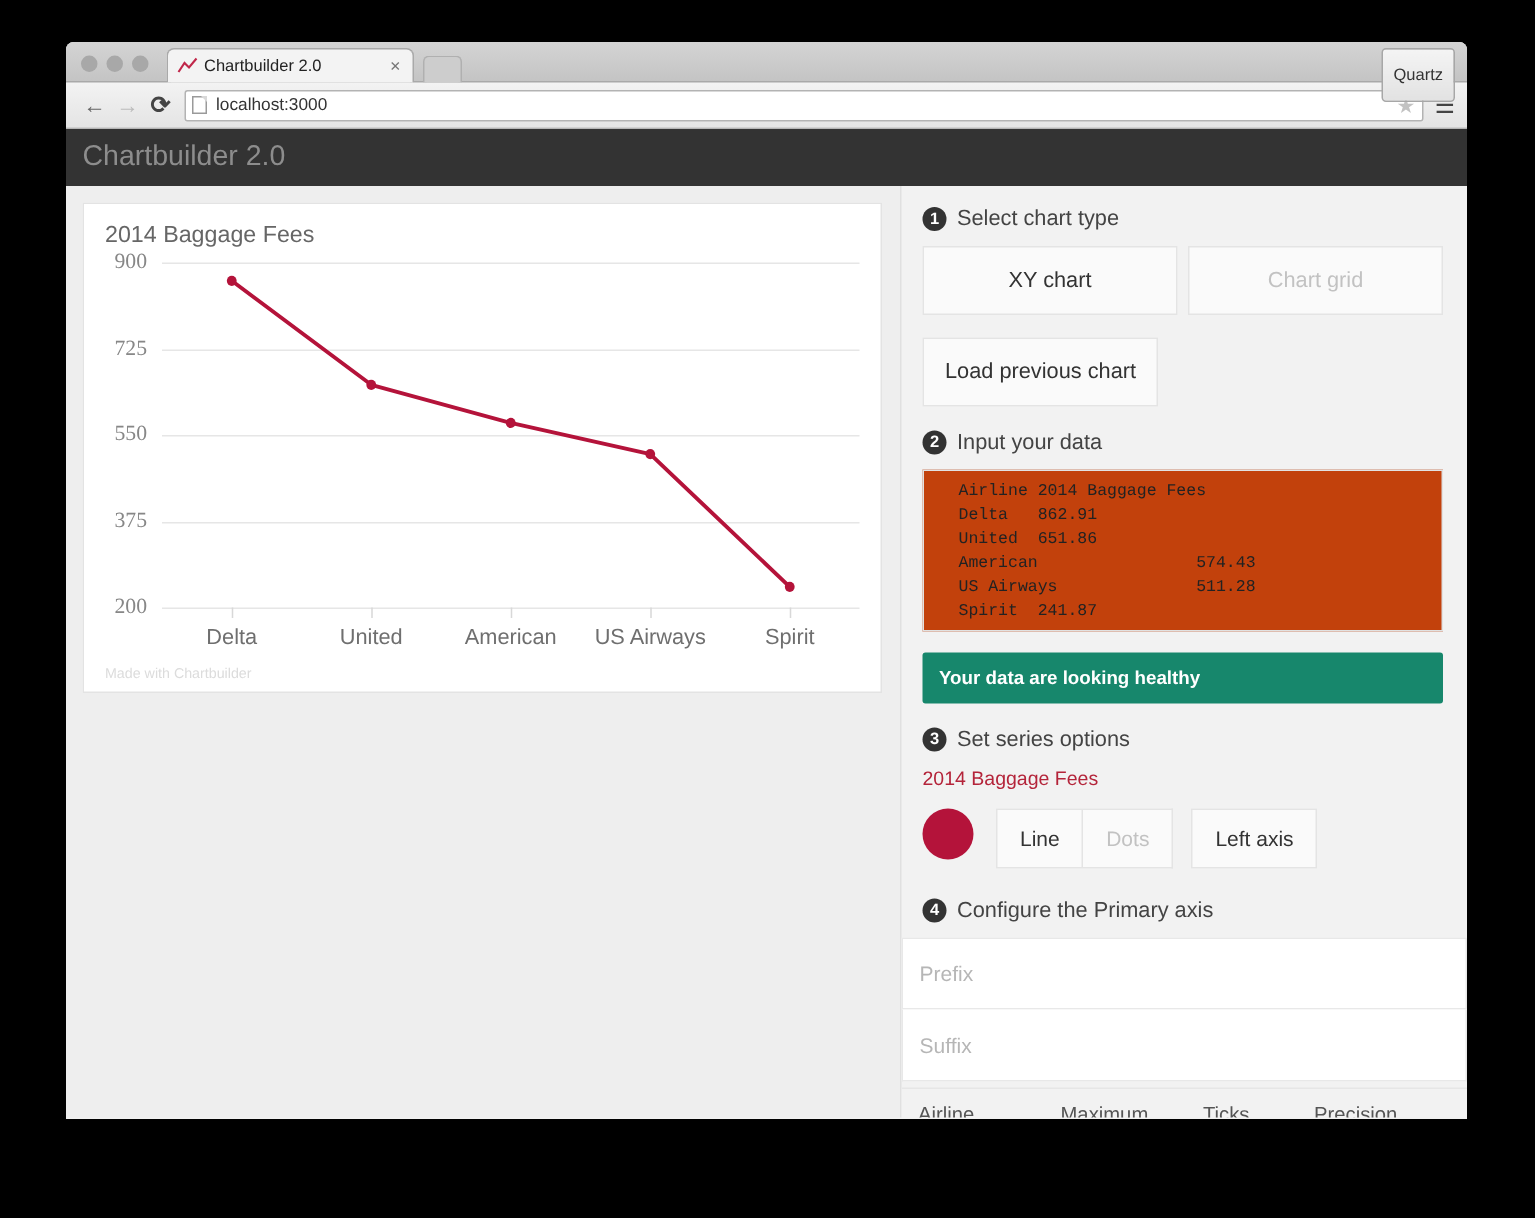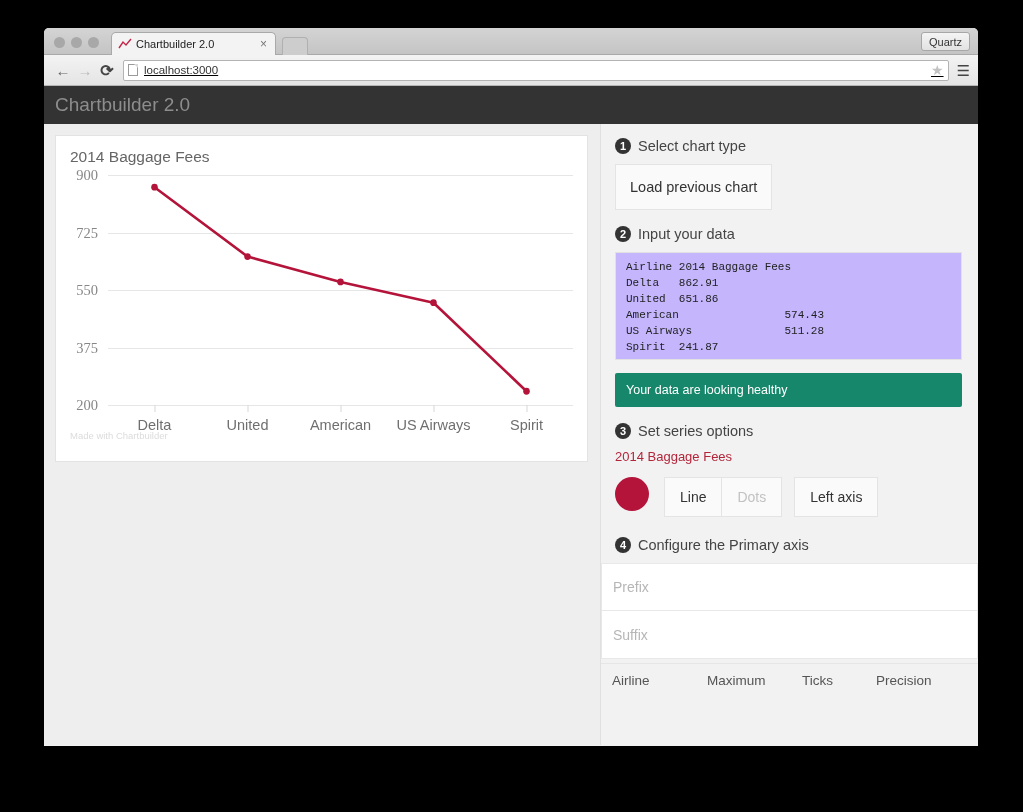--- a/index.html
+++ b/index.html
@@ -61,21 +61,21 @@
   #new-tab {
     position: absolute; left: 238px; top: 9px;
     width: 26px; height: 18px;
     background: #cdcdcd;
     border: 1px solid #b0b0b0;
     border-bottom: none;
     border-radius: 4px 4px 0 0;
   }
   #quartz-button {
     position: absolute; right: 8px; top: 4px;
-    height: 19px;
+    height: 36px;
     padding: 0 7px;
     display: flex; align-items: center;
     font-size: 11px; color: #333;
     background: linear-gradient(#f4f4f4, #e2e2e2);
     border: 1px solid #a7a7a7;
     border-radius: 3px;
     cursor: pointer;
   }
 
   
@@ -95,21 +95,20 @@
   .nav-btn.disabled { color: #bbb; }
   .nav-btn.reload { font-size: 16px; color: #444; font-weight: bold; }
   #url-bar {
     flex: 1 1 auto;
     height: 21px; margin-left: 5px;
     background: #fff;
     border: 1px solid #b3b3b3;
     border-radius: 2px;
     display: flex; align-items: center;
     padding: 0 4px;
-    text-decoration: underline;
   }
   #page-icon {
     width: 10px; height: 12px;
     border: 1px solid #9a9a9a;
     background: #fff;
     margin-right: 6px;
     position: relative;
     flex: 0 0 auto;
   }
   #page-icon::after {
@@ -174,21 +173,21 @@
     width: 1px; height: 7px; background: #d8d8d8;
     transform: translateX(-50%);
   }
   .xlabel {
     position: absolute; top: 12px;
     transform: translateX(-50%);
     font-size: 14.5px; color: #6f6f6f;
     white-space: nowrap;
   }
   #chart-credit {
-    position: absolute; left: 14px; bottom: 20px;
+    position: absolute; left: 14px; bottom: 6px;
     font-size: 9.5px; color: #dcdcdc;
   }
 
   
   #control-pane {
     width: 378px;
     background: #f2f2f2;
     border-left: 1px solid #e0e0e0;
     padding: 0 0 0 0;
     overflow: hidden;
@@ -227,36 +226,36 @@
     height: 46px; padding: 0 14px;
     background: #fafafa;
     border: 1px solid #e4e4e4;
     font-size: 14.5px; color: #333;
     cursor: pointer;
     margin-bottom: 16px;
   }
 
   #data-input {
     width: 100%; height: 108px;
-    background: #c4b5fd;
+    background: #c2410c;
     border: 1px solid #e2e2e2;
-    padding: 7px 10px;
+    padding: 7px 23px;
     font-family: "Liberation Mono", monospace;
     font-size: 11px; color: #222;
     line-height: 1.45;
     resize: none;
     white-space: pre;
     overflow: hidden;
   }
 
   #status-banner {
     margin-top: 9px;
     background: #17876c;
     color: #fff;
-    font-size: 12.5px; font-weight: normal;
+    font-size: 12.5px; font-weight: bold;
     padding: 10px 11px;
     border-radius: 2px;
   }
 
   #series-name {
     font-size: 13px; color: #b4243a;
     margin-bottom: 13px;
   }
   .series-row { display: flex; align-items: flex-start; margin-bottom: 20px; }
   #color-swatch {
@@ -401,20 +400,28 @@
     </div>
 
     <div id="control-pane">
       <div id="control-inner">
 
         
         <div class="step-head">
           <div class="step-num">1</div>
           <div class="step-label">Select chart type</div>
         </div>
+        <div class="type-row">
+          <div class="type-btn">
+            <span>XY chart</span>
+          </div>
+          <div class="type-btn inactive">
+            <span>Chart grid</span>
+          </div>
+        </div>
         <div id="load-prev-btn">
           <span>Load previous chart</span>
         </div>
 
         
         <div class="step-head">
           <div class="step-num">2</div>
           <div class="step-label">Input your data</div>
         </div>
         <textarea id="data-input" style="">Airline	2014 Baggage Fees

